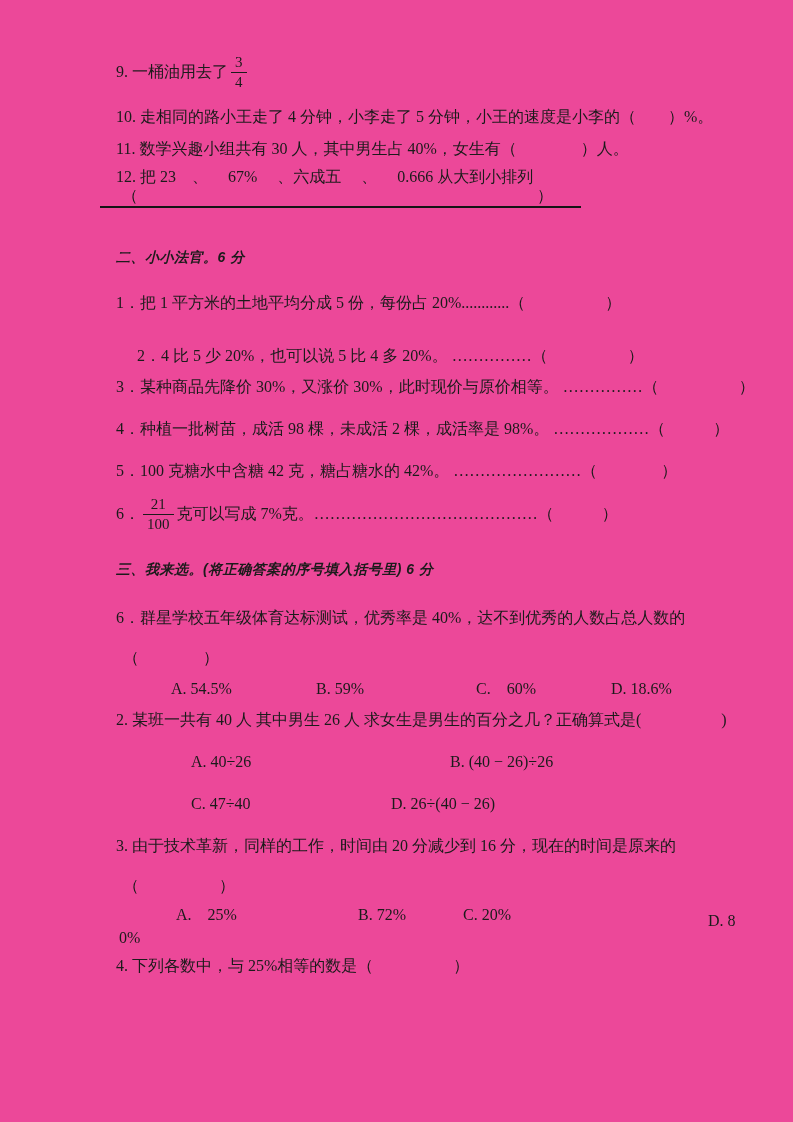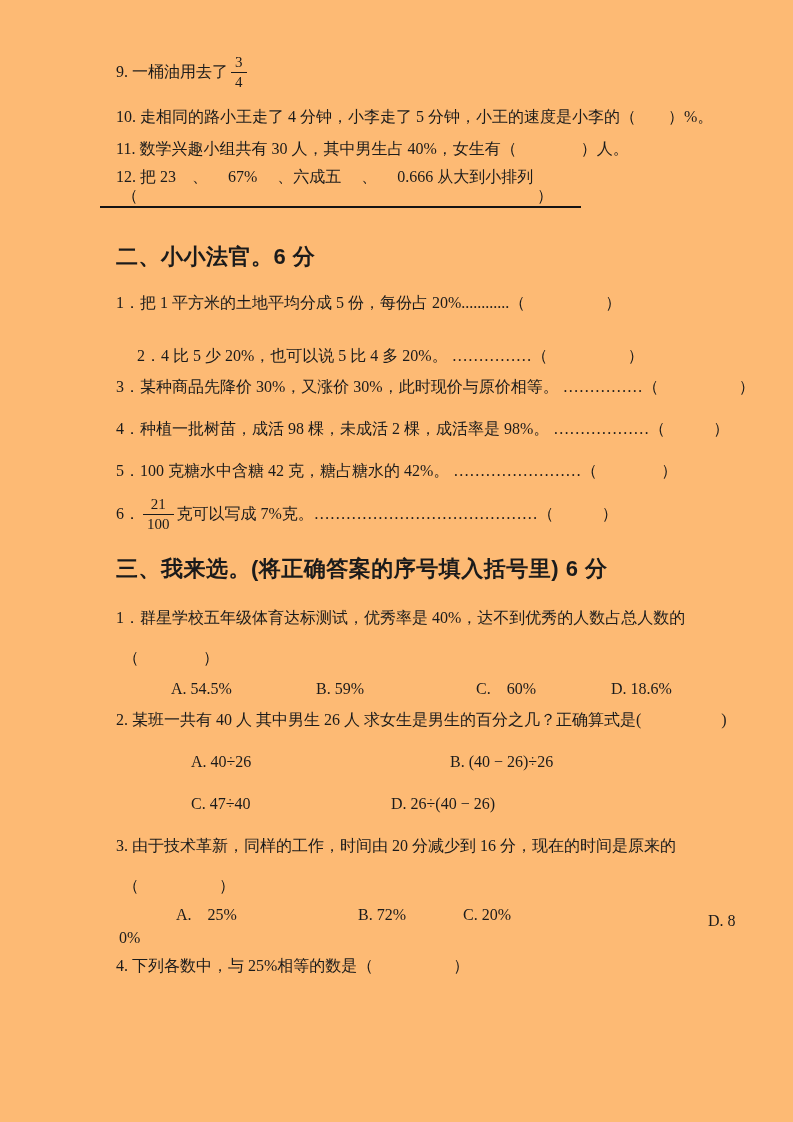--- a/index.html
+++ b/index.html
@@ -1,20 +1,20 @@
 <!DOCTYPE html>
 <html><head>
 <meta charset="utf-8">
 <style>
   html,body{margin:0;padding:0;background:#e8e8e8;}
   .page{
     position:relative;
     width:793px;height:1122px;
     margin:0 auto;
-    background:#fdba74;
+    background:#ec4899;
     color:#1b1b1b;
     font-family:"Liberation Serif","DejaVu Serif",serif;
     font-size:16px;
     overflow:hidden;
   }
   .blk{
     position:absolute;
     left:116px;
     white-space:nowrap;
     line-height:20px;
@@ -26,22 +26,23 @@
     text-align:center;
     line-height:1.1;
     font-size:15px;
     margin:0 3px;
   }
   .frac .num{display:block;border-bottom:1.5px solid #1b1b1b;padding:0 4px 1px;}
   .frac .den{display:block;padding:1px 4px 0;}
   .sec-title{
     font-family:"Liberation Sans","DejaVu Sans",sans-serif;
     font-weight:bold;
-    font-size:22px;
+    font-size:14px;
     letter-spacing:0.5px;
+    font-style:italic;
   }
   .ansline{
     left:100px;
     width:481px;
     height:22px;
     border-bottom:2px solid #141414;
     display:flex;
     justify-content:space-between;
     box-sizing:border-box;
     padding:0 28px 2px 22px;
@@ -90,21 +91,21 @@
     <span>6．</span>
     <span class="frac">
       <span class="num">21</span>
       <span class="den">100</span>
     </span>
     <span>克可以写成 7%克。……………………………………（　　　）</span>
   </div>
 
   <div class="blk sec-title" style="top:559px;">三、我来选。(将正确答案的序号填入括号里) 6 分</div>
 
-  <div class="blk" style="top:608px;">1．群星学校五年级体育达标测试，优秀率是 40%，达不到优秀的人数占总人数的</div>
+  <div class="blk" style="top:608px;">6．群星学校五年级体育达标测试，优秀率是 40%，达不到优秀的人数占总人数的</div>
   <div class="blk" style="top:648px;left:123px;">（　　　　）</div>
   <div class="blk optrow" style="top:679px;">
     <span class="opt q1a">A. 54.5%</span>
     <span class="opt q1b">B. 59%</span>
     <span class="opt q1c">C.　60%</span>
     <span class="opt q1d">D. 18.6%</span>
   </div>
 
   <div class="blk" style="top:710px;">2. 某班一共有 40 人  其中男生 26 人  求女生是男生的百分之几？正确算式是(　　　　　)</div>
   <div class="blk optrow" style="top:752px;">

